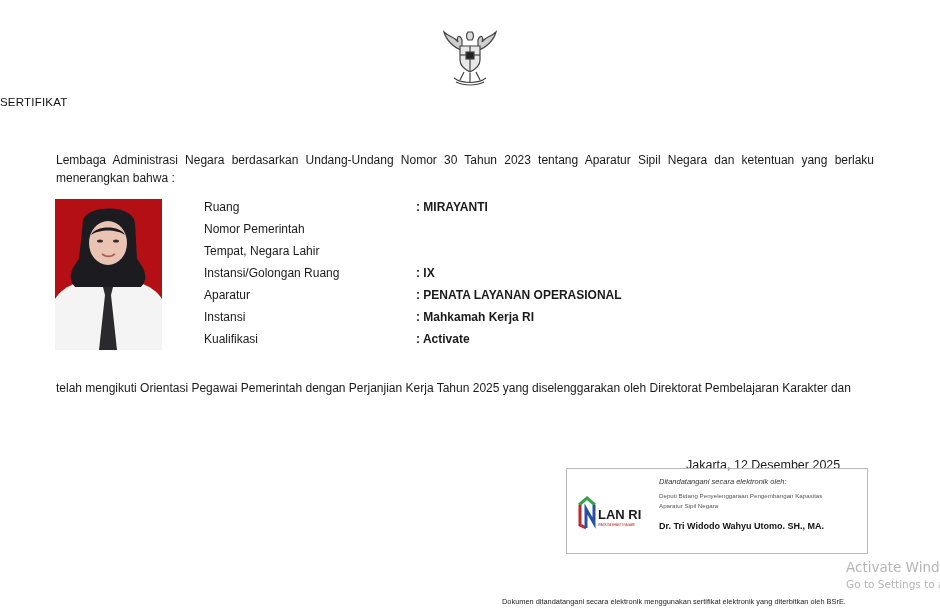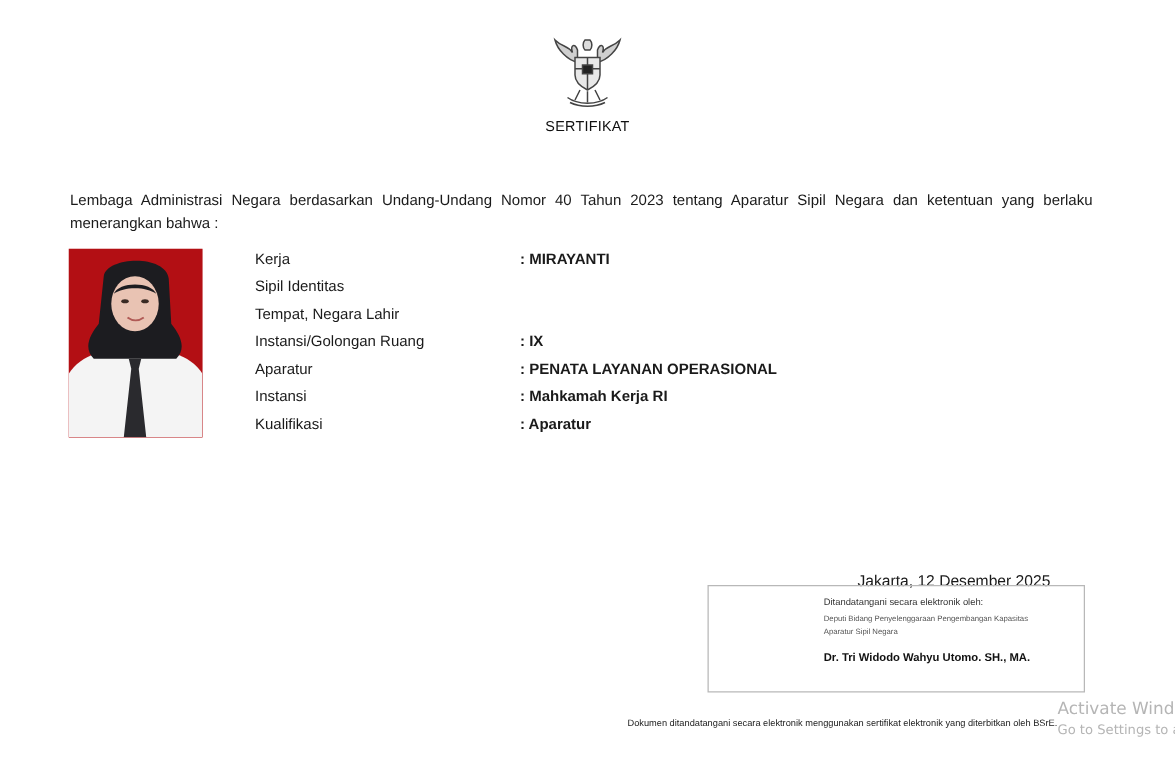--- a/index.html
+++ b/index.html
@@ -1,36 +1,36 @@
 <!DOCTYPE html>
 <html><head>
 <meta charset="utf-8">
 <style>
   html, body { margin:0; padding:0; }
   body {
     width:940px; height:616px; background:#ffffff; position:relative; overflow:hidden;
     font-family: "Liberation Sans", sans-serif; color:#1a1a1a;
   }
   .emblem { position:absolute; left:440px; top:28px; width:60px; height:62px; }
-  .title { position:absolute; left:0; width:940px; top:96px; text-align:center; font-size:11.5px; letter-spacing:0.2px; color:#111; }
+  .title { position:absolute; left:0; width:940px; top:96px; font-size:11.5px; letter-spacing:0.2px; color:#111; }
   .intro { position:absolute; left:56px; top:151px; width:818px; font-size:12px; line-height:18px; text-align:justify; text-align-last:left; color:#1a1a1a; }
   .photo { position:absolute; left:55px; top:199px; width:107px; height:151px; overflow:hidden; background:#b30f14; }
   .fields { position:absolute; left:204px; top:200px; font-size:12px; }
   .field-row { position:absolute; left:0; height:22px; white-space:nowrap; }
   .field-label { position:absolute; left:0; top:0; width:190px; }
   .field-value { position:absolute; left:212px; top:0; white-space:nowrap;font-weight:bold; }
   .body-text { position:absolute; left:56px; top:378px; width:840px; font-size:12px; line-height:20px; color:#1a1a1a; }
   .place-date { position:absolute; left:686px; top:458px; font-size:12.5px; color:#1a1a1a; }
   .sig-box { position:absolute; left:566px; top:468px; width:302px; height:86px; border:1px solid #b8b8b8; box-sizing:border-box; }
   .lan-logo { position:absolute; left:10px; top:26px; width:68px; height:36px; }
   .sig-lines { position:absolute; left:92px; top:8px; width:205px; }
-  .sig-by { font-size:7.5px; color:#333; }
+  .sig-by { font-size:7.5px; color:#333;font-style:italic; }
   .sig-office { font-size:6.2px; color:#555; line-height:10px; margin-top:5px; }
   .sig-name { font-size:9px; font-weight:bold; color:#111; margin-top:10px; }
-  .footer-note { position:absolute; left:502px; top:574px; font-size:7.4px; color:#222; }
+  .footer-note { position:absolute; left:502px; top:597px; font-size:7.4px; color:#222; }
   .watermark { position:absolute; left:846px; top:559px; color:#b5b5b5; font-family:"DejaVu Sans", sans-serif; white-space:nowrap; }
   .wm1 { font-size:13.5px; }
   .wm2 { font-size:10.5px; margin-top:3px; }
 </style>
 </head>
 <body>
 
 <div class="emblem">
   <svg width="60" height="62" viewBox="0 0 60 62">
     <g fill="none" stroke="#444" stroke-width="1.2">
@@ -46,21 +46,21 @@
       <rect x="26" y="24" width="8" height="7" fill="#222"></rect>
 
       <path d="M24 44 L20 52 M36 44 L40 52 M30 45 L30 54"></path>
       <path d="M14 50 C22 56 38 56 46 50"></path>
       <path d="M16 54 C24 58 36 58 44 54"></path>
     </g>
   </svg>
 </div>
 <div class="title">SERTIFIKAT</div>
 
-<div class="intro">Lembaga Administrasi Negara berdasarkan Undang-Undang Nomor 40 Tahun 2023 tentang Aparatur Sipil Negara dan ketentuan yang berlaku menerangkan bahwa :</div>
+<div class="intro">Lembaga Administrasi Negara berdasarkan Undang-Undang Nomor 30 Tahun 2023 tentang Aparatur Sipil Negara dan ketentuan yang berlaku menerangkan bahwa :</div>
 
 <div class="photo">
   <svg width="107" height="151" viewBox="0 0 107 151">
     <rect width="107" height="151" fill="#b30f14"></rect>
 
     <path d="M0 100 C10 84 30 80 53 80 C76 80 97 84 107 100 L107 151 L0 151 Z" fill="#f4f4f4"></path>
 
     <path d="M28 22 C30 6 78 4 80 24 L82 60 C90 70 94 80 86 88 L20 88 C12 80 16 70 24 60 Z" fill="#1c1c20"></path>
 
     <ellipse cx="53" cy="44" rx="19" ry="22" fill="#e9c3b3"></ellipse>
@@ -69,55 +69,65 @@
     <ellipse cx="45" cy="42" rx="3" ry="1.6" fill="#3a2a24"></ellipse>
     <ellipse cx="61" cy="42" rx="3" ry="1.6" fill="#3a2a24"></ellipse>
     <path d="M47 55 C51 58 56 58 60 55" stroke="#b05a55" stroke-width="1.6" fill="none"></path>
 
     <path d="M48 88 L58 88 L56 96 L62 151 L44 151 L50 96 Z" fill="#2a2a2e"></path>
   </svg>
 </div>
 
 <div class="fields">
   <div class="field-row" style="top:0px">
-    <span class="field-label">Kerja</span>
+    <span class="field-label">Ruang</span>
     <span class="field-value">: MIRAYANTI</span>
   </div>
   <div class="field-row" style="top:22px">
-    <span class="field-label">Sipil Identitas</span>
+    <span class="field-label">Nomor Pemerintah</span>
     <span class="field-value"></span>
   </div>
   <div class="field-row" style="top:44px">
     <span class="field-label">Tempat, Negara Lahir</span>
     <span class="field-value"></span>
   </div>
   <div class="field-row" style="top:66px">
     <span class="field-label">Instansi/Golongan Ruang</span>
     <span class="field-value">: IX</span>
   </div>
   <div class="field-row" style="top:88px">
     <span class="field-label">Aparatur</span>
     <span class="field-value">: PENATA LAYANAN OPERASIONAL</span>
   </div>
   <div class="field-row" style="top:110px">
     <span class="field-label">Instansi</span>
     <span class="field-value">: Mahkamah Kerja RI</span>
   </div>
   <div class="field-row" style="top:132px">
     <span class="field-label">Kualifikasi</span>
-    <span class="field-value">: Aparatur</span>
+    <span class="field-value">: Activate</span>
   </div>
 </div>
 
 <div class="body-text">
+  <div>telah mengikuti Orientasi Pegawai Pemerintah dengan Perjanjian Kerja Tahun 2025 yang diselenggarakan oleh Direktorat Pembelajaran Karakter dan</div>
 </div>
 
 <div class="place-date">Jakarta, 12 Desember 2025</div>
 
 <div class="sig-box">
+  <div class="lan-logo">
+    <svg width="68" height="36" viewBox="0 0 68 36">
+      <path d="M2 10 L10 3 L18 10" fill="none" stroke="#3aa14b" stroke-width="3"></path>
+      <path d="M3 10 L3 30 L9 33" fill="none" stroke="#c0272d" stroke-width="3"></path>
+      <path d="M9 33 L9 14 L17 28 L17 10" fill="none" stroke="#2b4fa3" stroke-width="3"></path>
+      <text x="21" y="24" font-family="Liberation Sans, sans-serif" font-weight="bold" font-size="13" fill="#1a1a1a">LAN RI</text>
+      <text x="21" y="31" font-family="Liberation Sans, sans-serif" font-size="3" fill="#c0272d">WASKITA BHAKTI NAGARI</text>
+    </svg>
+  </div>
   <div class="sig-lines">
     <div class="sig-by">Ditandatangani secara elektronik oleh:</div>
     <div class="sig-office">
       <div>Deputi Bidang Penyelenggaraan Pengembangan Kapasitas</div>
       <div>Aparatur Sipil Negara</div>
     </div>
     <div class="sig-name">Dr. Tri Widodo Wahyu Utomo. SH., MA.</div>
   </div>
 </div>
 

